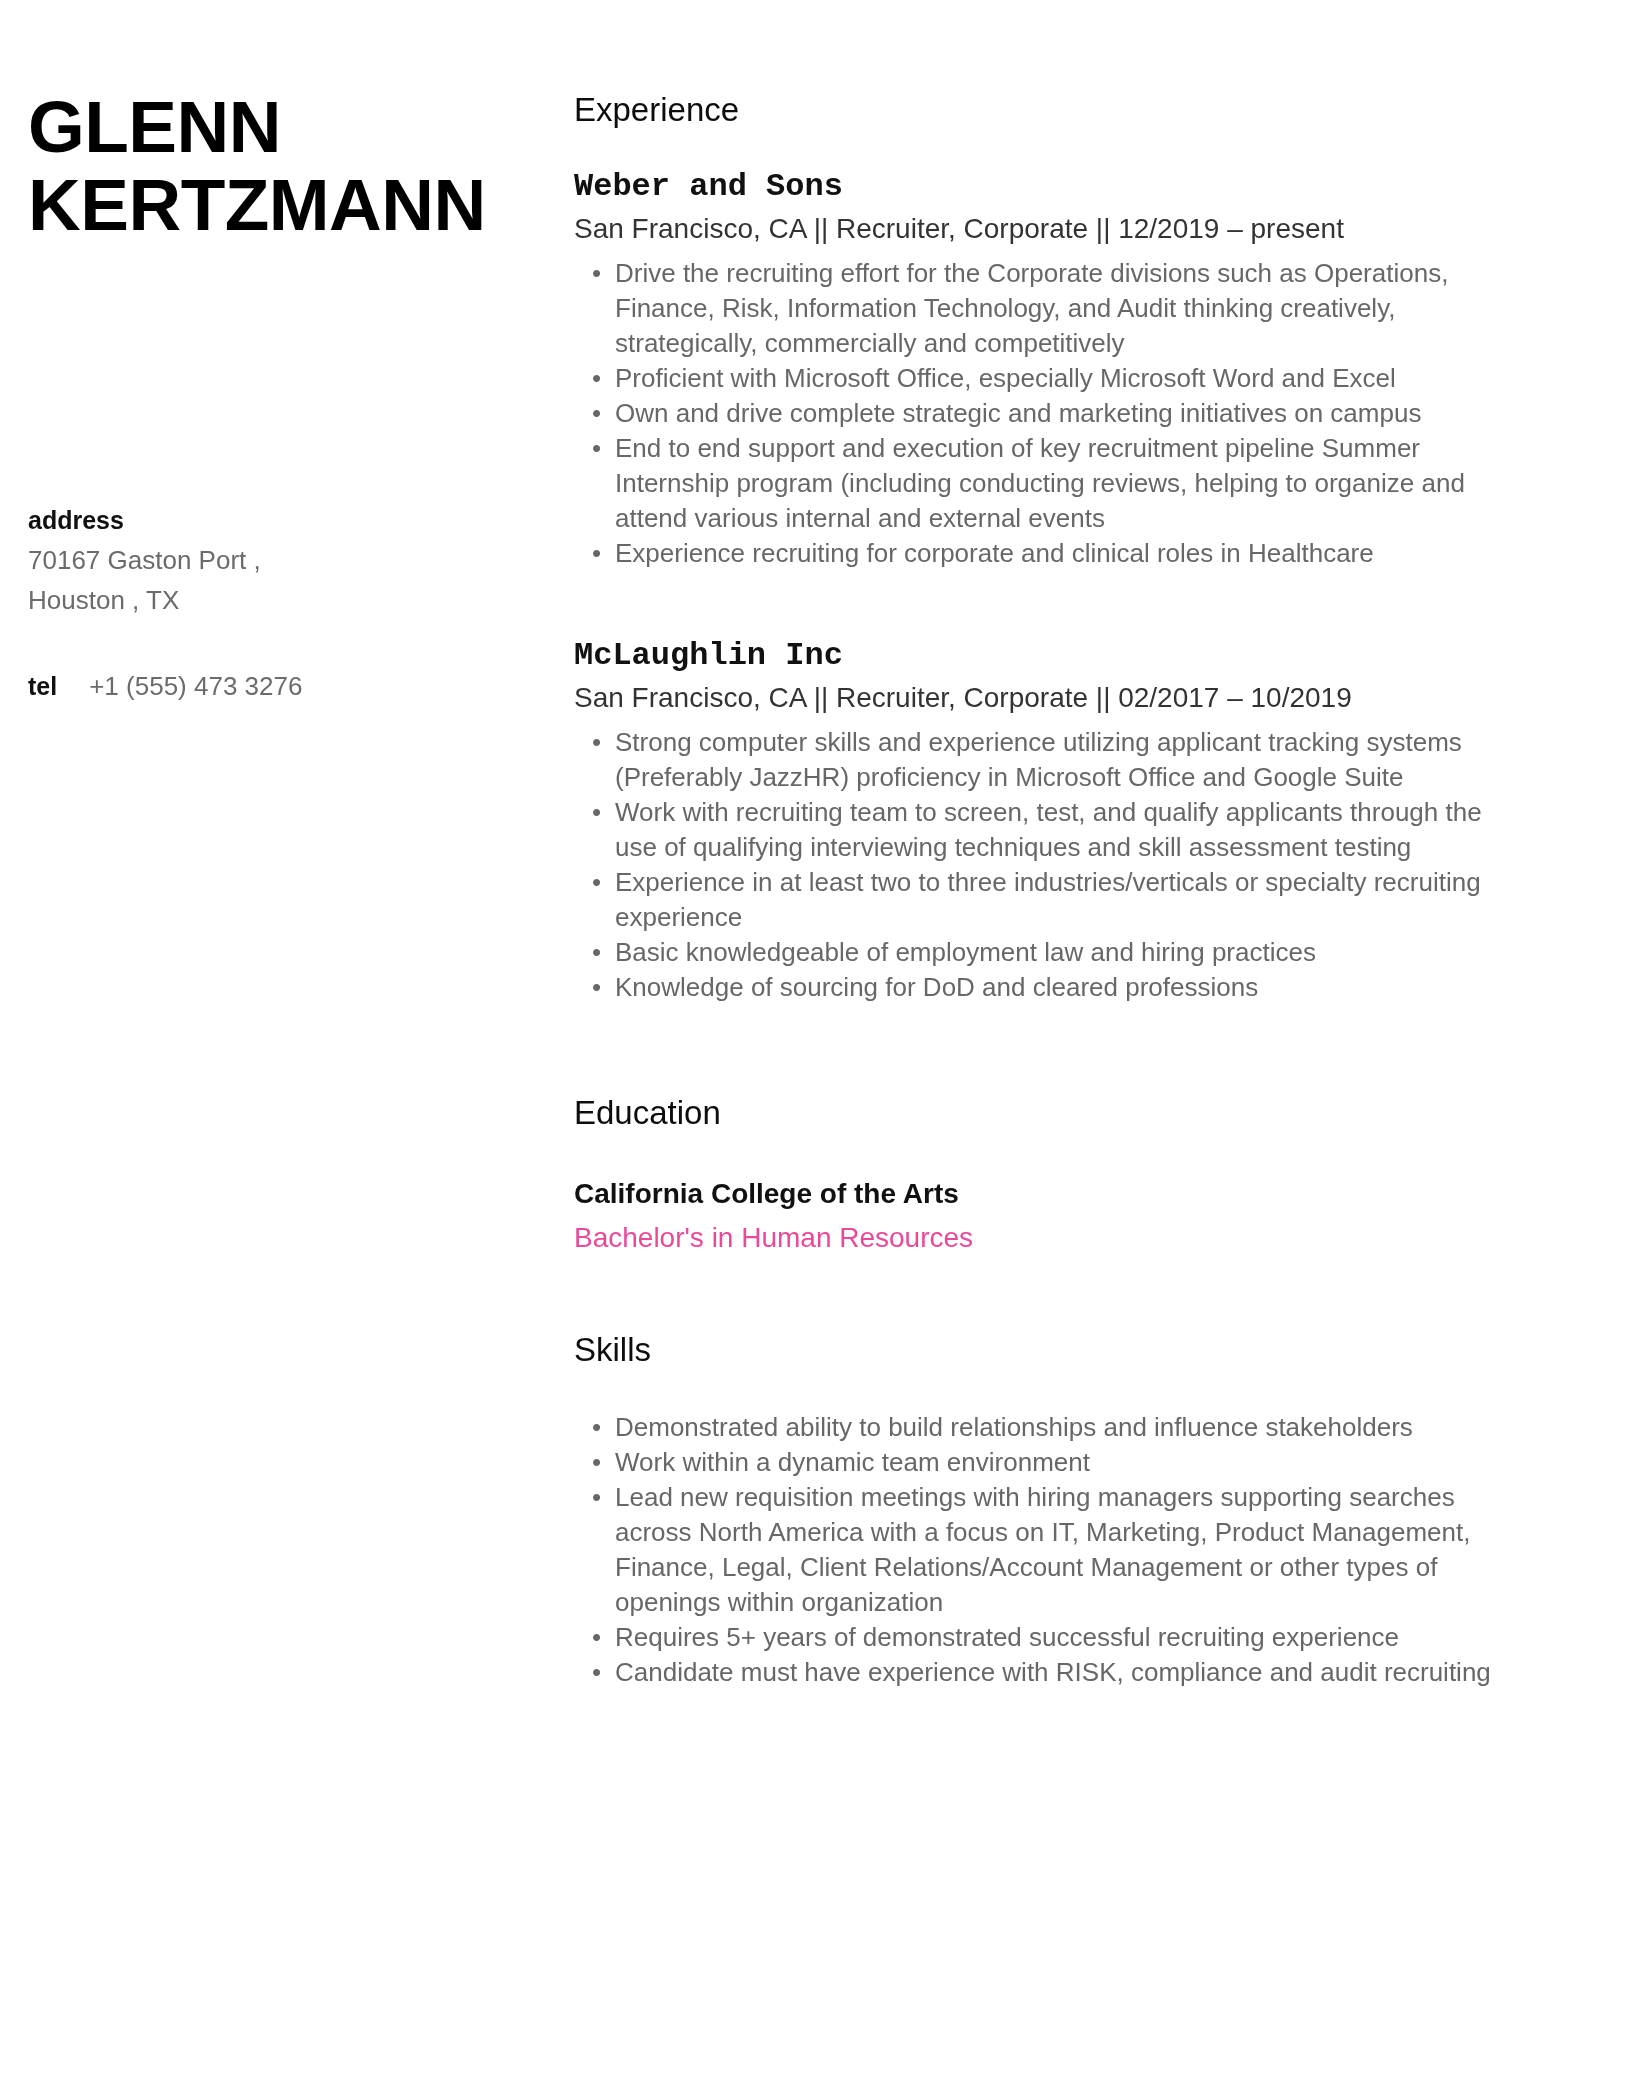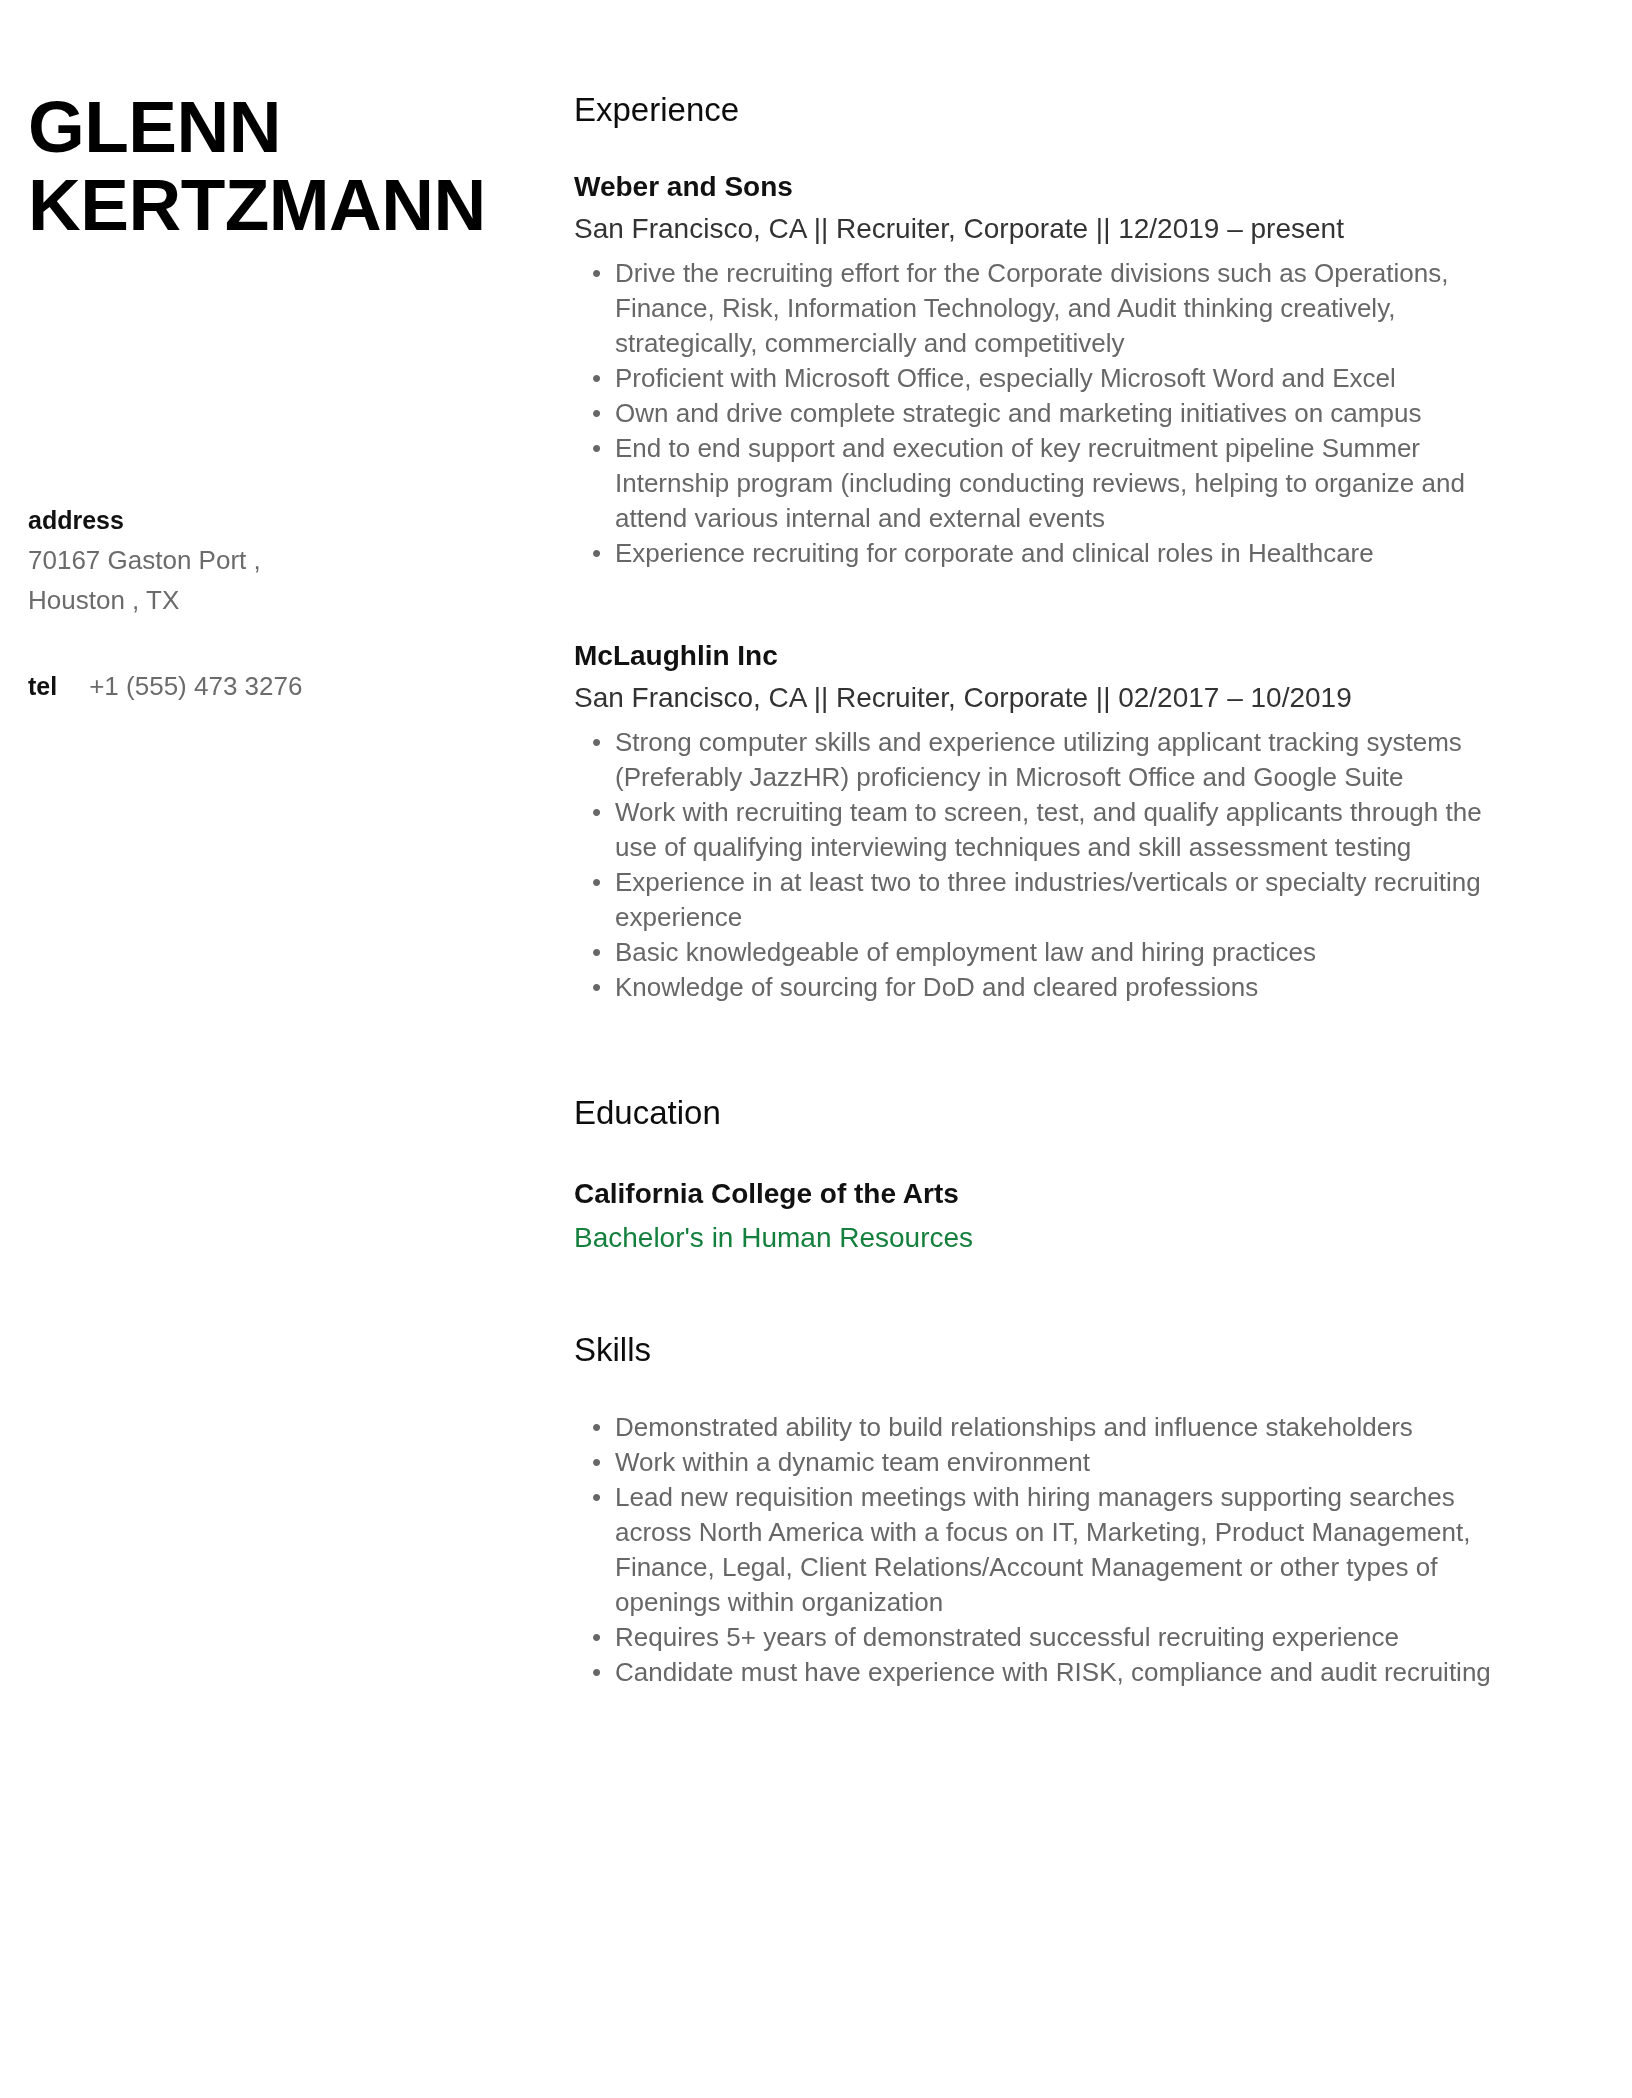--- a/index.html
+++ b/index.html
@@ -57,24 +57,25 @@
   }
   .section-heading {
     font-size: 33px;
     font-weight: 400;
     color: #0d0d0d;
     line-height: 40px;
   }
   .job { margin-top: 38px; }
   .job + .job { margin-top: 66px; }
   .job-company {
-    font-size: 28px;
+    font-size: 32px;
     font-weight: 700;
     color: #111111;
     line-height: 37px;
+    font-family: Liberation Mono, monospace;
   }
   .job-meta {
     margin-top: 5px;
     font-size: 28px;
     font-weight: 400;
     color: #333333;
     line-height: 37px;
   }
   ul.bullets {
     margin-top: 9px;
@@ -99,21 +100,21 @@
     margin-top: 42px;
     font-size: 28px;
     font-weight: 700;
     color: #111111;
     line-height: 37px;
   }
   .degree {
     margin-top: 7px;
     font-size: 28px;
     font-weight: 400;
-    color: #15803d;
+    color: #ec4899;
     line-height: 37px;
   }
   .skills-section { margin-top: 74px; }
   .skills-section ul.bullets { margin-top: 40px; }
 </style>
 </head>
 <body>
 
 <div class="page">
 

